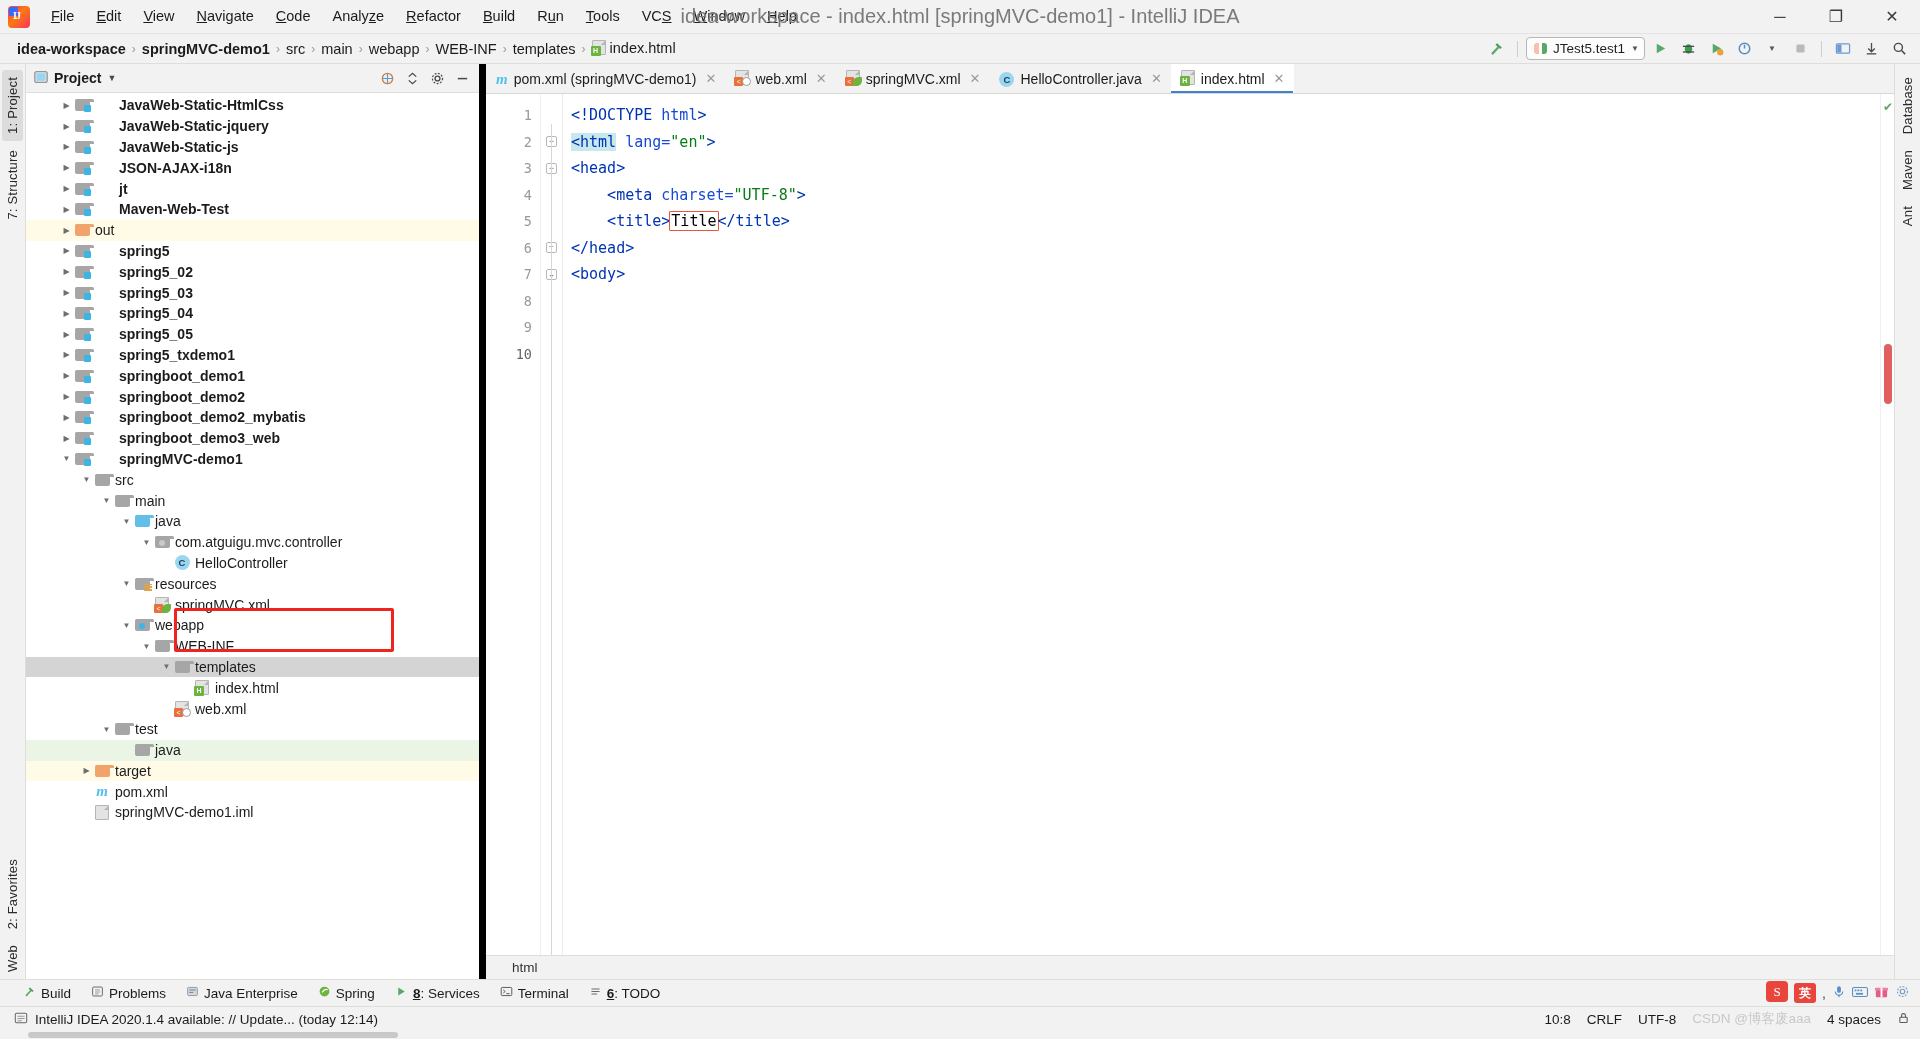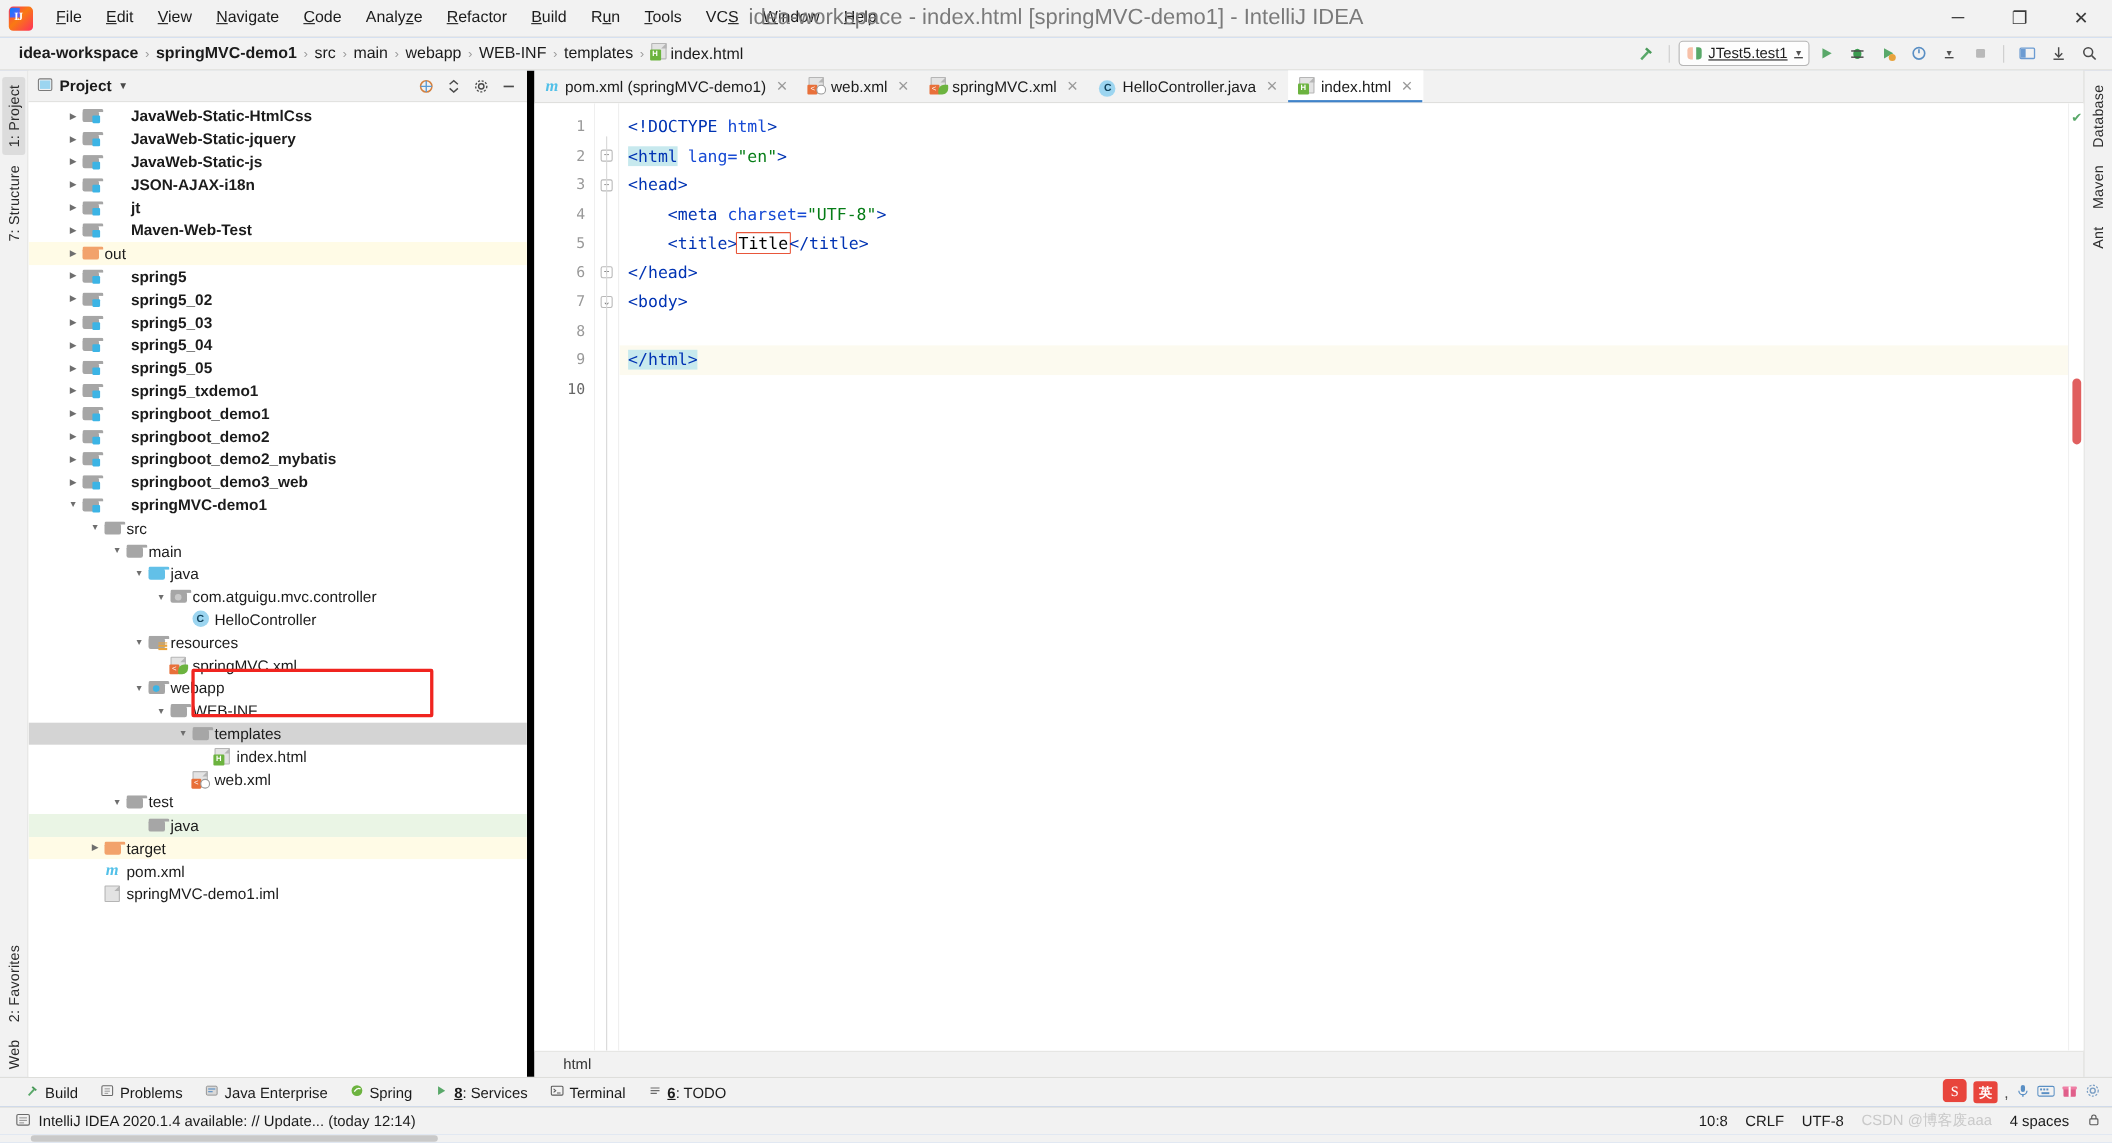--- a/index.html
+++ b/index.html
@@ -37,24 +37,24 @@
   .win-ctrls { margin-left:auto; display:flex; align-items:center; z-index:3; }
   .win-btn { width:56px; height:33px; display:flex; align-items:center; justify-content:center;
     color:#3a3a3a; font-size:16px; }
 
   
   .navbar {
     height:30px; min-height:30px; display:flex; align-items:center;
     background:#f2f2f2; border-bottom:1px solid #dededb; padding-left:12px; position:relative;
   }
   .crumbs { display:flex; align-items:center; font-size:14.5px; }
-  .crumb { padding:1px 5px; color:#1b1b1b; white-space:nowrap; display:flex; align-items:flex-end; gap:4px;}
+  .crumb { padding:1px 5px; color:#1b1b1b; white-space:nowrap; display:flex; align-items:flex-start; gap:4px;}
   .crumb.bold { font-weight:bold; }
   .crumb-sep { color:#9b9b9b; font-size:12px; padding:0 1px; }
-  .nav-right { margin-left:auto; display:flex; align-items:center; gap:2px; padding-right:8px;text-decoration:underline; }
+  .nav-right { margin-left:auto; display:flex; align-items:center; gap:2px; padding-right:8px; }
   .tbtn { width:26px; height:24px; display:flex; align-items:center; justify-content:center;
     border-radius:3px; color:#4a4a4a; }
   .runcfg {
     display:flex; align-items:center; gap:6px; height:23px; padding:0 5px 0 7px;
     border:1px solid #b6b6b6; border-radius:4px; background:#fdfdfd; font-size:13.5px;
     min-width:118px;
   }
   .runcfg .caret { margin-left:auto; font-size:8px; color:#555; }
   .split-ico { display:inline-block; width:13px; height:13px; position:relative;}
   .split-ico::before, .split-ico::after {
@@ -865,21 +865,20 @@
           </div>
         <div class="code" id="code">
             <div class="cline"><span class="tag">&lt;!DOCTYPE </span><span class="attr">html</span><span class="tag">&gt;</span></div>
             <div class="cline"><span class="tag hl-sel">&lt;html</span><span class="attr"> lang=</span><span class="str">"en"</span><span class="tag">&gt;</span></div>
             <div class="cline"><span class="tag">&lt;head&gt;</span></div>
             <div class="cline"><span class="tag">    &lt;meta </span><span class="attr">charset=</span><span class="str">"UTF-8"</span><span class="tag">&gt;</span></div>
             <div class="cline"><span class="tag">    &lt;title&gt;</span><span class="txt err-box">Title</span><span class="tag">&lt;/title&gt;</span></div>
             <div class="cline"><span class="tag">&lt;/head&gt;</span></div>
             <div class="cline"><span class="tag">&lt;body&gt;</span></div>
             <div class="cline"><span class="tag"></span></div>
-            <div class="cline cur"><span class="tag hl-sel">&lt;/html&gt;</span></div>
           </div>
         <div class="markers">
           <span class="check">✔</span>
           <div class="scroll-th" style="top:250px; height:60px;"></div>
         </div>
       </div>
       <div class="breadcrumb-bottom">
         <span>html</span>
       </div>
     </div>

